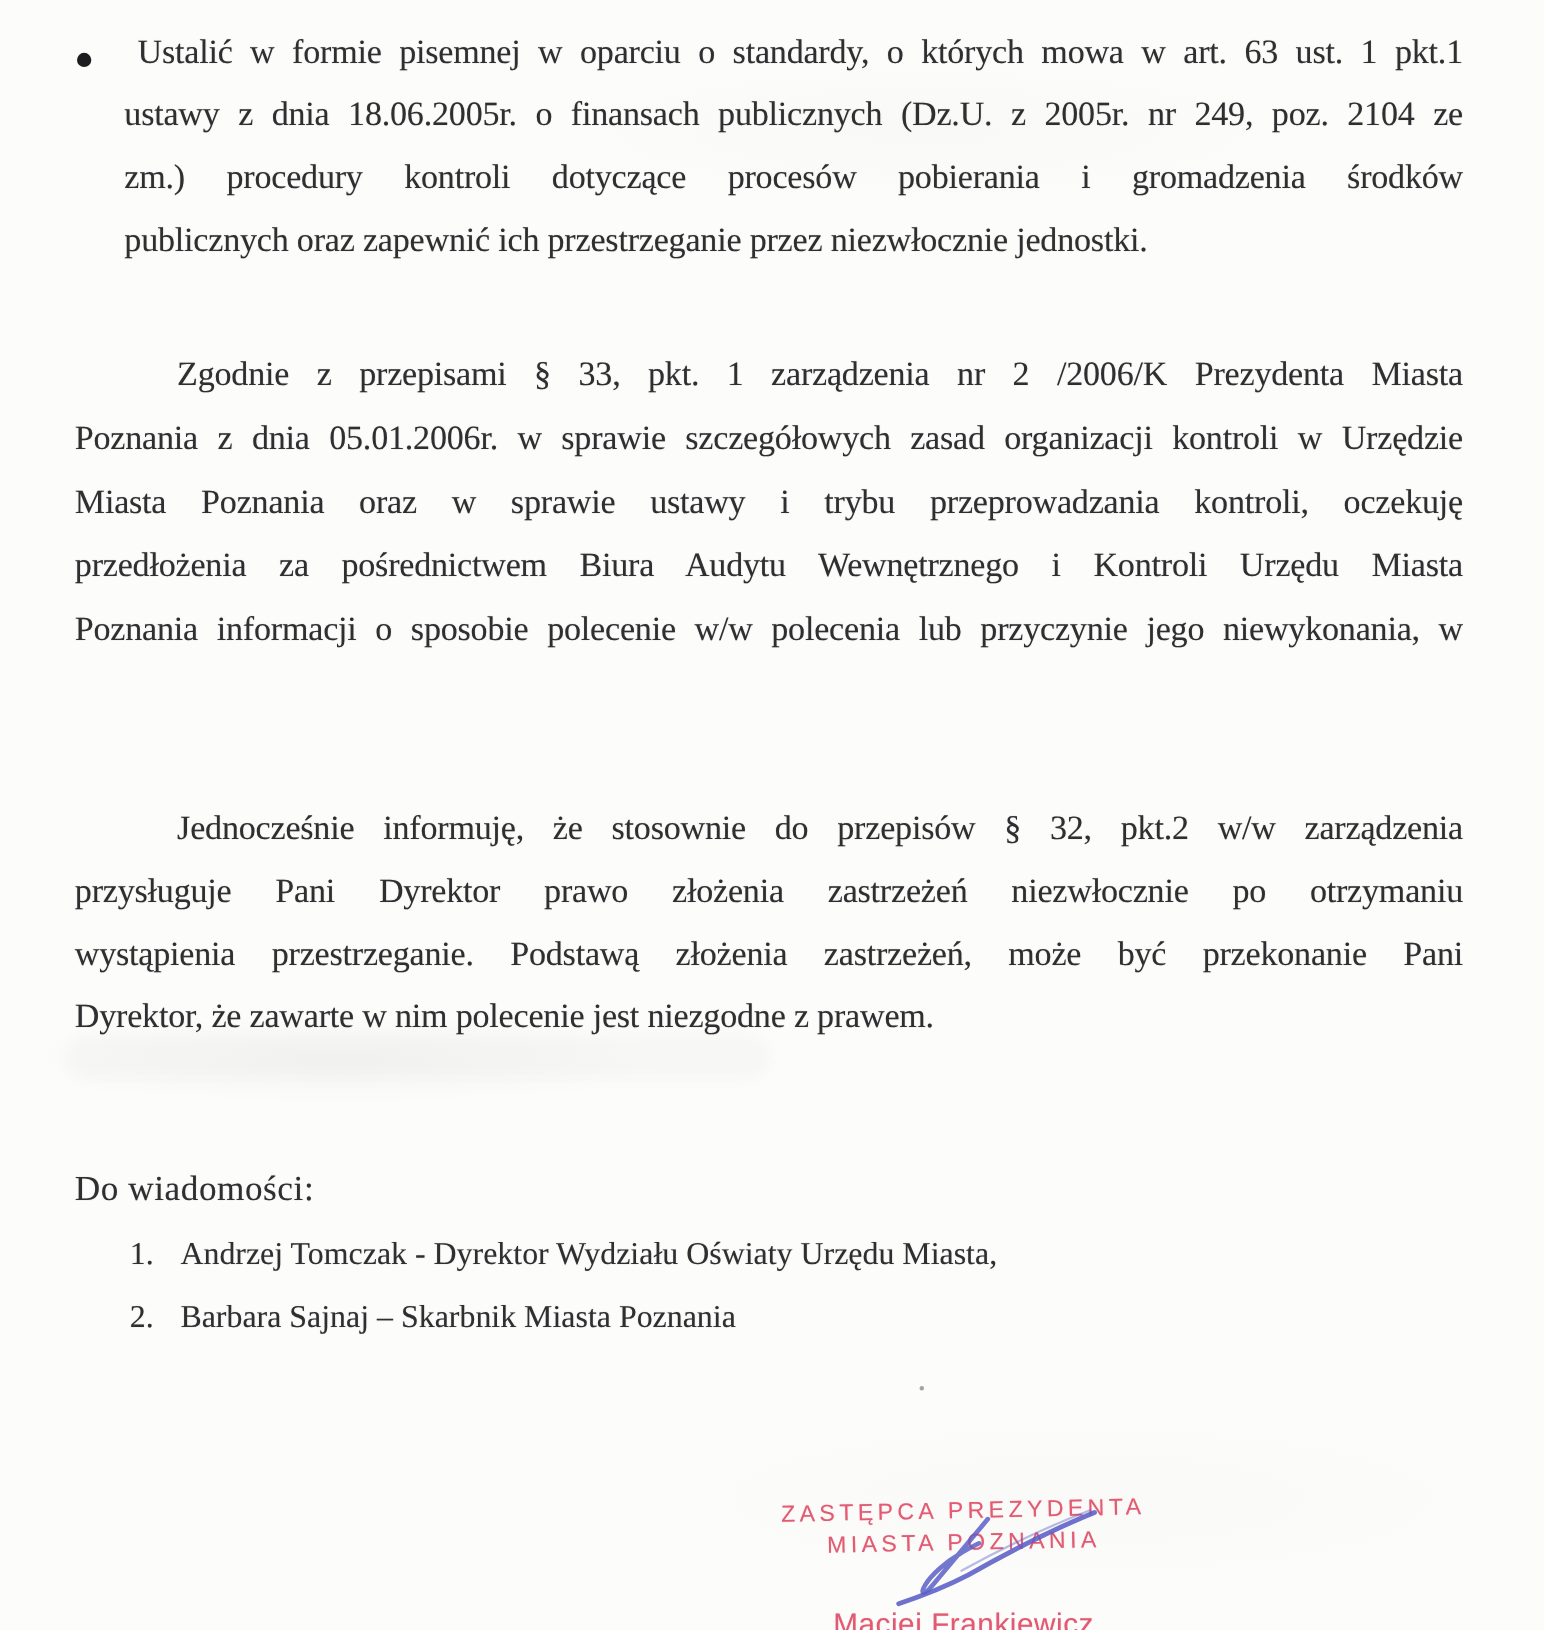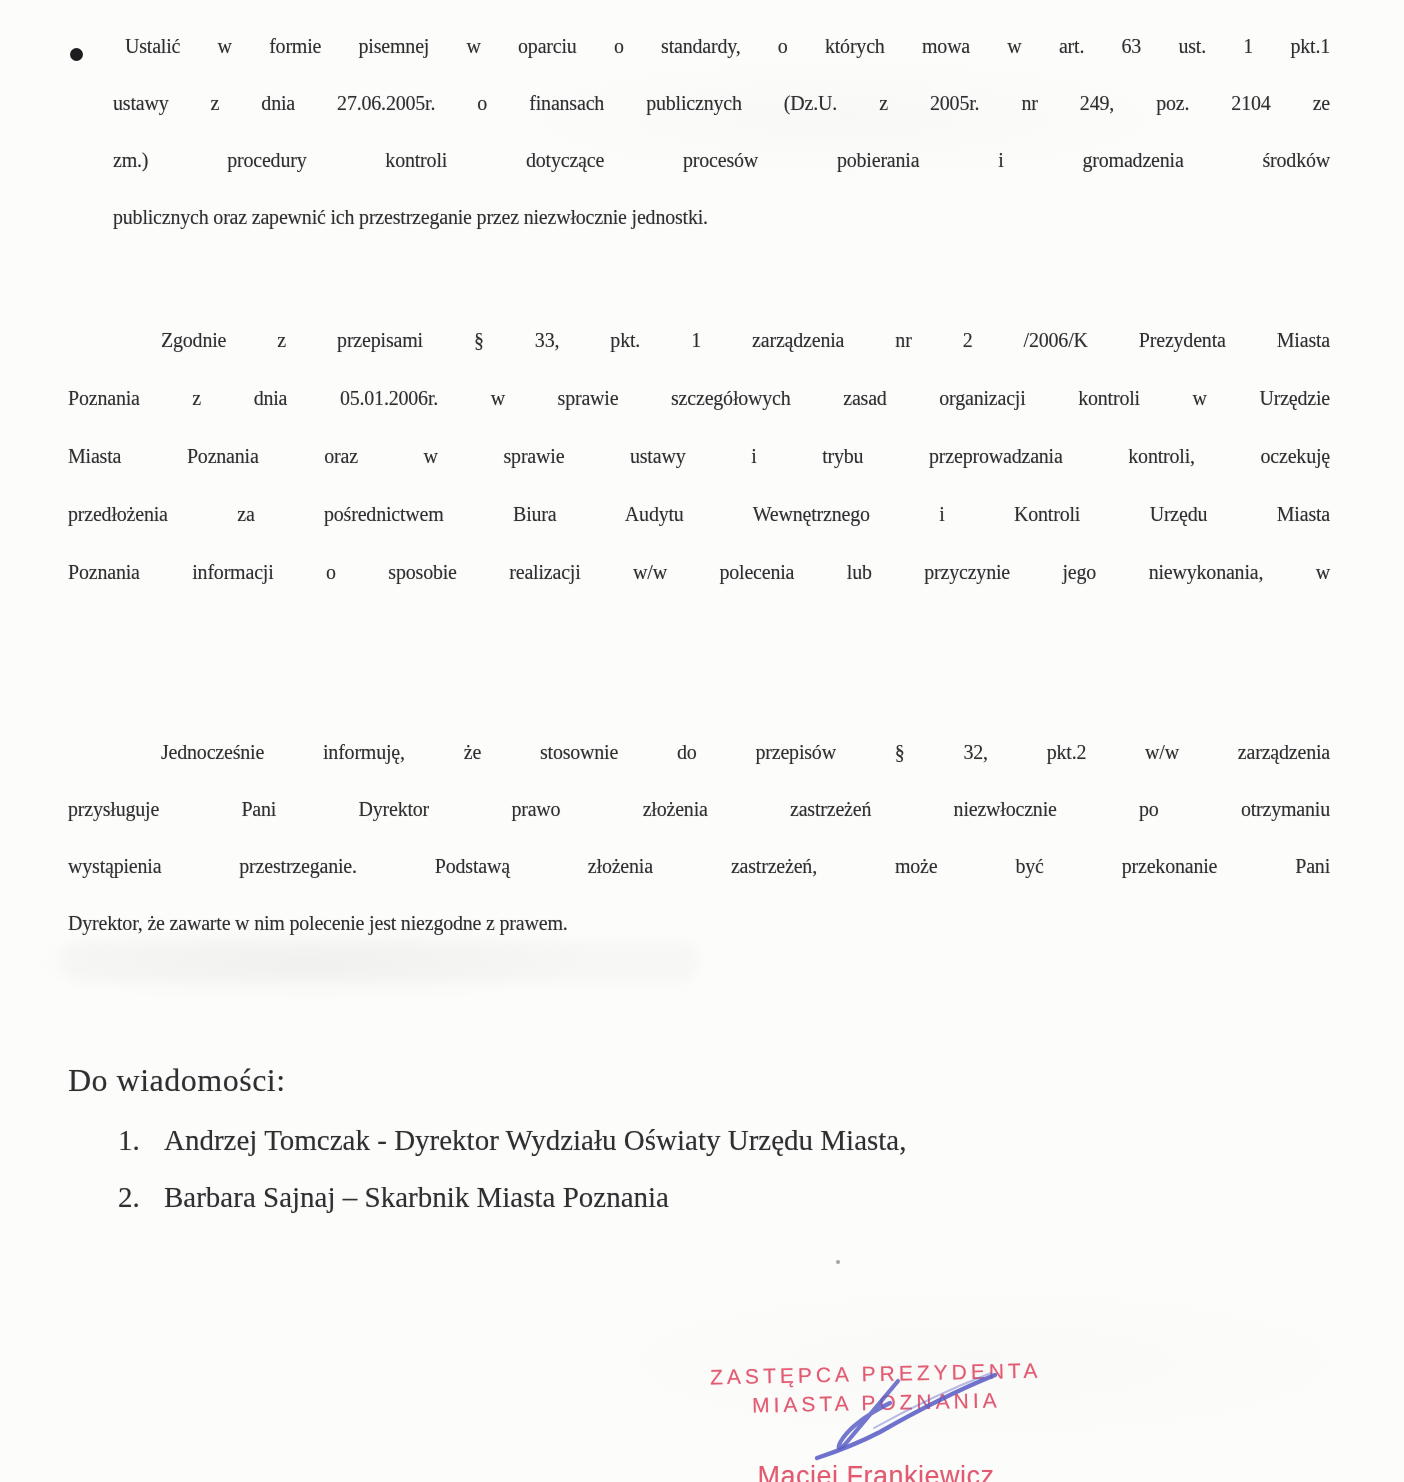--- a/index.html
+++ b/index.html
@@ -18,21 +18,21 @@
   .scan-texture {
     position: absolute; inset: 0;
     background:
       radial-gradient(ellipse 420px 60px at 22% 65%, rgba(190,192,186,0.10), rgba(190,192,186,0) 70%),
       radial-gradient(ellipse 500px 90px at 60% 8%, rgba(200,202,198,0.07), rgba(200,202,198,0) 70%),
       radial-gradient(ellipse 600px 120px at 70% 92%, rgba(205,205,200,0.06), rgba(205,205,200,0) 70%);
     pointer-events: none;
   }
   .para {
     position: absolute;
-    font-size: 20px;
+    font-size: 31px;
     letter-spacing: -0.2px;
     text-shadow: 0 0 1px rgba(45,45,48,0.35);
   }
   .para .tl {
     height: 57px;
     line-height: 57px;
     text-align: justify;
     text-align-last: justify;
     white-space: normal;
   }
@@ -115,31 +115,31 @@
 </head>
 <body>
 
 <div class="scan-texture"></div>
 <div class="smudge"></div>
 <div class="speck"></div>
 
 <span class="bullet-dot"></span>
 <div class="para" style="left:113px; top:18px; width:1217px;">
     <div class="tl" style="padding-left: 12px;">Ustalić w formie pisemnej w oparciu o standardy, o których mowa w art. 63 ust. 1 pkt.1</div>
-    <div class="tl">ustawy z dnia 27.06.2005r. o finansach publicznych (Dz.U. z 2005r. nr 249, poz. 2104 ze</div>
+    <div class="tl">ustawy z dnia 18.06.2005r. o finansach publicznych (Dz.U. z 2005r. nr 249, poz. 2104 ze</div>
     <div class="tl">zm.) procedury kontroli dotyczące procesów pobierania i gromadzenia środków</div>
     <div class="tl last">publicznych oraz zapewnić ich przestrzeganie przez niezwłocznie jednostki.</div>
   </div>
 
 <div class="para lh58" style="left:68px; top:311px; width:1262px;">
     <div class="tl" style="padding-left: 93px; font-family: Liberation Serif, serif;">Zgodnie z przepisami § 33, pkt. 1 zarządzenia nr 2 /2006/K Prezydenta Miasta</div>
     <div class="tl">Poznania z dnia 05.01.2006r. w sprawie szczegółowych zasad organizacji kontroli w Urzędzie</div>
     <div class="tl">Miasta Poznania oraz w sprawie ustawy i trybu przeprowadzania kontroli, oczekuję</div>
     <div class="tl">przedłożenia za pośrednictwem Biura Audytu Wewnętrznego i Kontroli Urzędu Miasta</div>
-    <div class="tl">Poznania informacji o sposobie realizacji w/w polecenia lub przyczynie jego niewykonania, w</div>
+    <div class="tl">Poznania informacji o sposobie polecenie w/w polecenia lub przyczynie jego niewykonania, w</div>
   </div>
 
 <div class="para" style="left:68px; top:724px; width:1262px;">
     <div class="tl" style="padding-left: 93px;">Jednocześnie informuję, że stosownie do przepisów § 32, pkt.2 w/w zarządzenia</div>
     <div class="tl">przysługuje Pani Dyrektor prawo złożenia zastrzeżeń niezwłocznie po otrzymaniu</div>
     <div class="tl">wystąpienia przestrzeganie. Podstawą złożenia zastrzeżeń, może być przekonanie Pani</div>
     <div class="tl last">Dyrektor, że zawarte w nim polecenie jest niezgodne z prawem.</div>
   </div>
 
 <div class="heading">Do wiadomości:</div>

